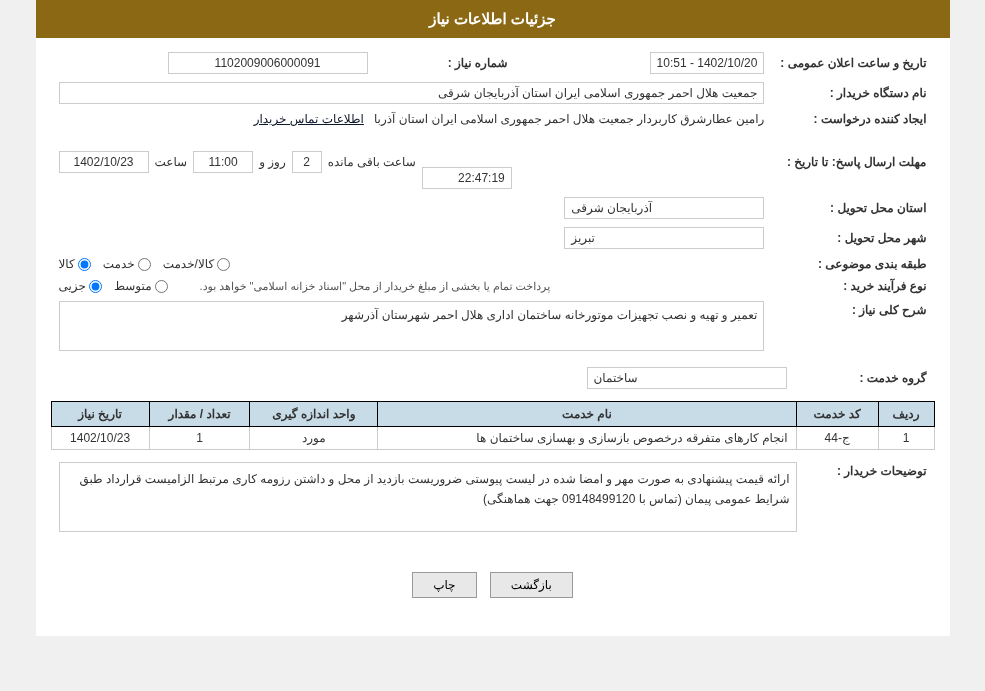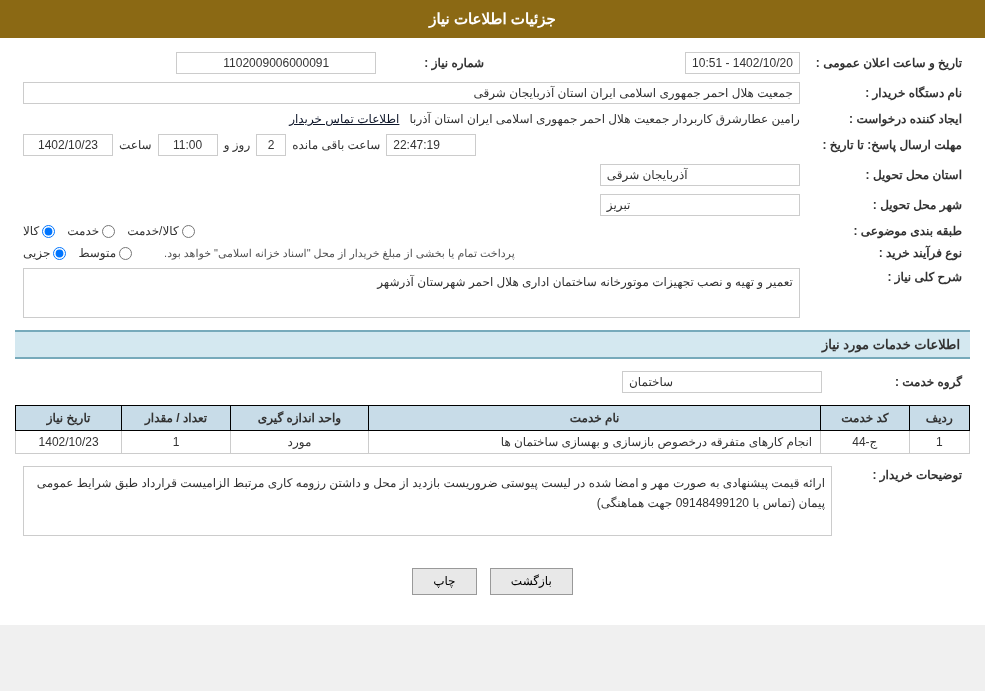--- a/index.html
+++ b/index.html
@@ -4,21 +4,21 @@
   <style>
     * { box-sizing: border-box; margin: 0; padding: 0; }
     body {
       font-family: Tahoma, Arial, sans-serif;
       background: #f0f0f0;
       direction: rtl;
       font-size: 12px;
       color: #333;
     }
     .page-container {
-      width: 985px;
+      width: 914px;
       margin: 0 auto;
       background: #fff;
     }
     .header {
       background: #8B6914;
       color: #fff;
       text-align: center;
       padding: 10px;
       font-size: 15px;
       font-weight: bold;
@@ -113,24 +113,24 @@
       text-align: right;
       direction: rtl;
       width: 100%;
     }
     .btn-group {
       text-align: center;
       padding: 12px;
     }
     .btn {
       padding: 5px 20px;
-      margin: 8px 5px;
+      margin: 16px 5px;
       border: 1px solid #999;
       cursor: pointer;
-      font-family: Liberation Serif, serif;
+      font-family: Liberation Sans, sans-serif;
       font-size: 12px;
     }
     .btn-print {
       background: #e8e8e8;
     }
     .btn-back {
       background: #e8e8e8;
     }
     .row-flex {
       display: flex;
@@ -151,21 +151,21 @@
 
     <table class="info-table">
 
       <tbody>
           <tr>
         <td class="label-cell">تاریخ و ساعت اعلان عمومی :</td>
         <td class="value-cell">
           <span class="input-box">1402/10/20 - 10:51</span>
         </td>
         <td style="width:60px"></td>
-        <td class="label-cell" style="text-align:center;">شماره نیاز :</td>
+        <td class="label-cell" style="text-align:right;">شماره نیاز :</td>
         <td class="value-cell">
           <span class="input-box" style="min-width:200px; text-align:center;">1102009006000091</span>
         </td>
       </tr>
 
       <tr>
         <td class="label-cell">نام دستگاه خریدار :</td>
         <td class="value-cell" colspan="4">
           <span class="input-box-full">جمعیت هلال احمر جمهوری اسلامی ایران استان آذربایجان شرقی</span>
         </td>
@@ -177,21 +177,21 @@
           <span>رامین عطارشرق کاربردار جمعیت هلال احمر جمهوری اسلامی ایران استان آذربا</span>
           &nbsp;
           <span class="link-blue">اطلاعات تماس خریدار</span>
         </td>
       </tr>
 
       <tr>
         <td class="label-cell">مهلت ارسال پاسخ: تا تاریخ :</td>
         <td class="value-cell" colspan="4">
           <div class="row-flex" style="justify-content: flex-end;">
-            <span class="input-box" style="min-width:90px; text-align:left;">22:47:19</span>
+            <span class="input-box" style="min-width:90px; text-align:right;margin-top:33px;">22:47:19</span>
             <span>ساعت باقی مانده</span>
             <span class="input-box" style="min-width:30px; text-align:center;">2</span>
             <span>روز و</span>
             <span class="input-box" style="min-width:60px; text-align:center;">11:00</span>
             <span>ساعت</span>
             <span class="input-box" style="min-width:90px; text-align:center;">1402/10/23</span>
           </div>
         </td>
       </tr>
 
@@ -248,21 +248,20 @@
 
       <tr>
         <td class="label-cell" style="vertical-align:top; padding-top:6px;">شرح کلی نیاز :</td>
         <td class="value-cell" colspan="4">
           <div class="description-box">تعمیر و تهیه و نصب تجهیزات موتورخانه ساختمان اداری هلال احمر شهرستان آذرشهر</div>
         </td>
       </tr>
     </tbody>
       </table>
 
-    <div class="section-title">اطلاعات خدمات مورد نیاز</div>
 
     <table class="info-table">
       <tbody>
           <tr>
         <td class="label-cell">گروه خدمت :</td>
         <td class="value-cell">
           <span class="input-box" style="min-width:200px;">ساختمان</span>
         </td>
       </tr>
     </tbody>

